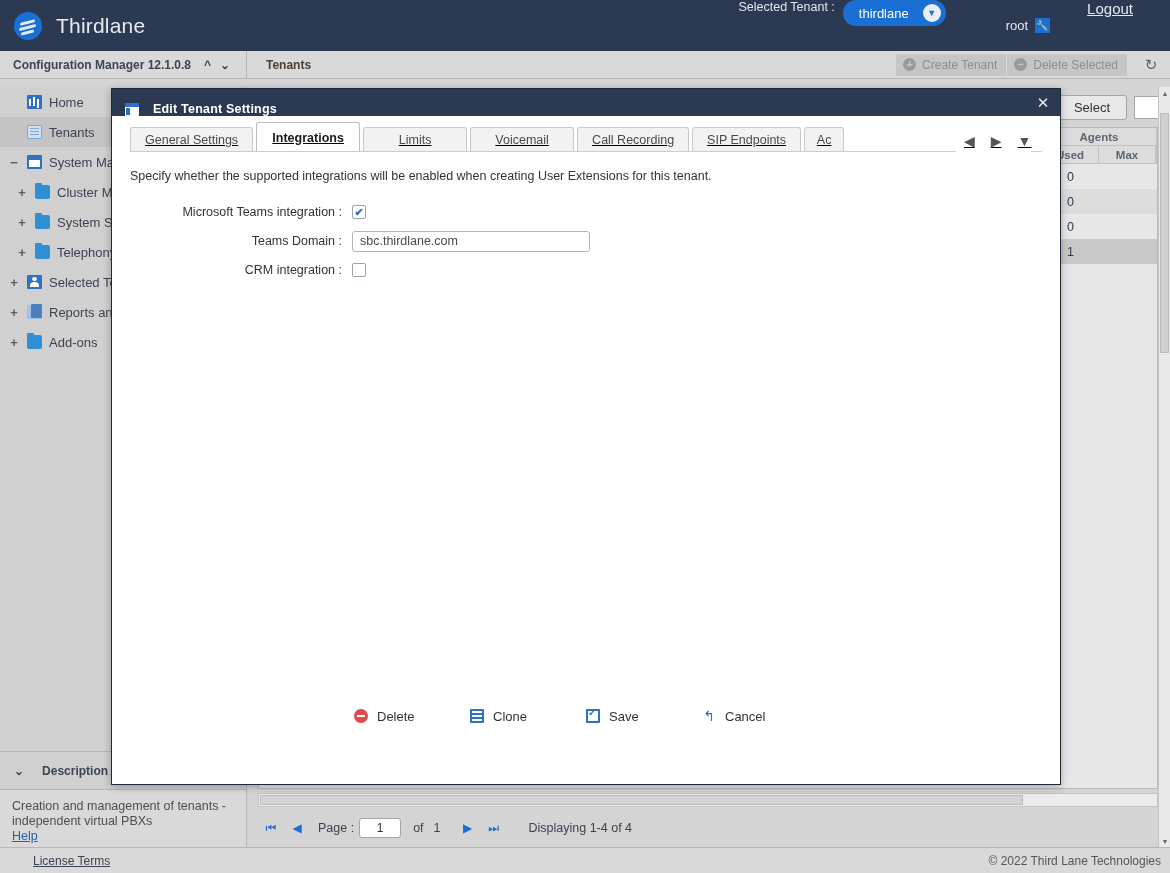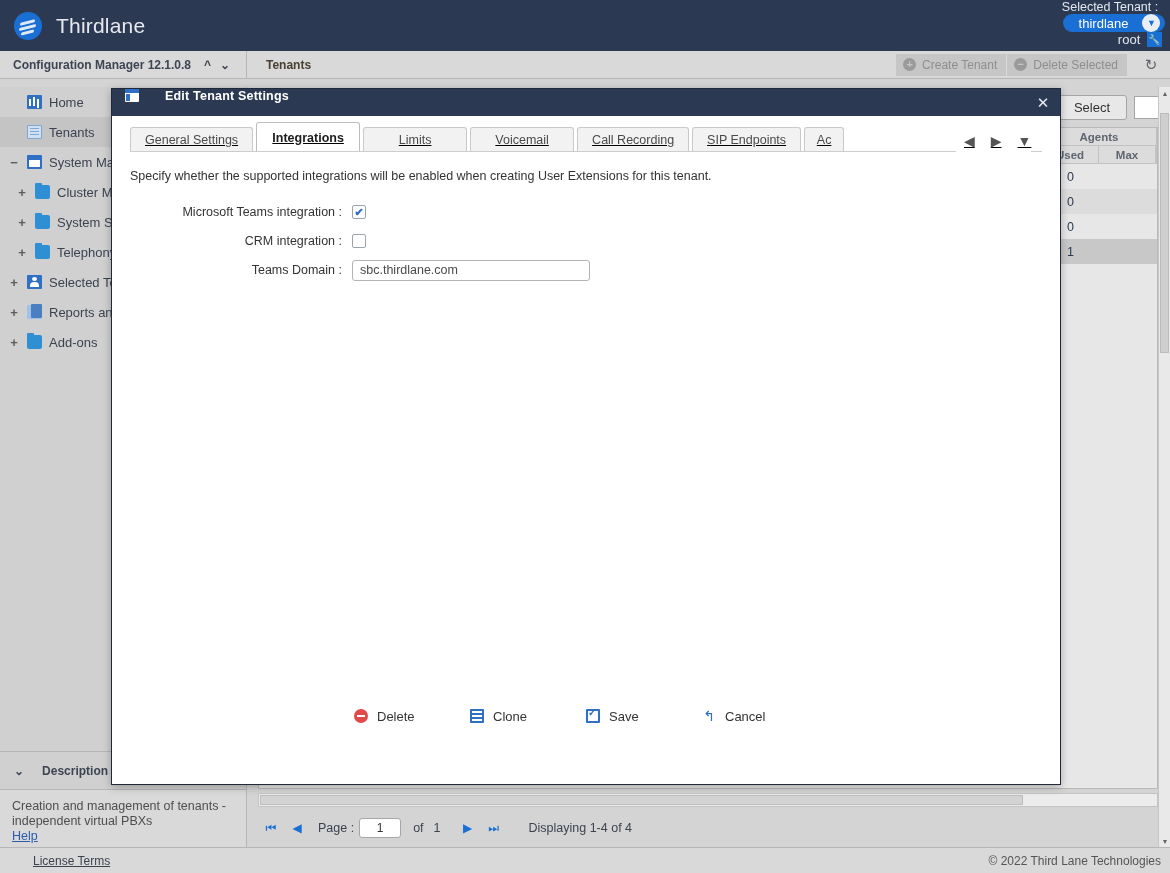--- a/index.html
+++ b/index.html
@@ -28,21 +28,21 @@
     position: absolute; display: block; height: 2.5px; background: #dfe8f5;
     border-radius: 2px; transform: skewY(-14deg);
   }
   .logo-circle i:nth-child(1){ left:6px; top:9px; width:15px; }
   .logo-circle i:nth-child(2){ left:5px; top:14px; width:17px; }
   .logo-circle i:nth-child(3){ left:7px; top:19px; width:13px; }
   .brand {
     color: #e6eaf0; font-size: 21px; margin-left: 14px; letter-spacing: .2px;
   }
   .top-right {
-    margin-left: auto; display: flex; align-items: center; height: 100%; flex-direction: column;
+    margin-left: auto; display: flex; height: 100%;
   }
   .sel-tenant-label { color: #e3e7ee; font-size: 12.5px; }
   .tenant-pill {
     margin-left: 8px; height: 26px; border-radius: 13px; background: #1a6fd4;
     display: flex; align-items: center; padding: 0 5px 0 16px; color: #fff;
     font-size: 13px; gap: 14px; cursor: pointer;
   }
   .tenant-pill .caret {
     width: 18px; height: 18px; border-radius: 50%; background: #e9eef6;
     color: #1a6fd4; font-size: 9px; display: flex; align-items: center;
@@ -261,22 +261,22 @@
     margin-left: auto; margin-right: 9px; font-size: 12px; color: #555;
   }
 
   
   .modal {
     position: absolute; left: 111px; top: 88px; width: 950px; height: 697px;
     background: #fff; border: 1px solid #20293a;
     box-shadow: 0 2px 8px rgba(0,0,0,.28);
   }
   .modal-title {
-    height: 27px; background: #2b3a52; display: flex; align-items: flex-start;
-    padding: 0 0 0 13px; color: #fff; gap: 12px;
+    height: 27px; background: #2b3a52; display: flex; align-items: flex-end;
+    padding: 0 0 0 13px; color: #fff;
   }
   .mt-ico {
     width: 14px; height: 13px; background: #fff; position: relative; border-radius:1px;
     flex: 0 0 14px;
   }
   .mt-ico::before {
     content:""; position:absolute; left:0; top:0; right:0; height:4px; background:#2f6fc4;
   }
   .mt-ico::after {
     content:""; position:absolute; left:1px; top:5px; width:4px; height:7px; background:#2f6fc4;
@@ -590,27 +590,27 @@
       <div class="hint">Specify whether the supported integrations will be enabled when creating User Extensions for this tenant.</div>
 
       <div class="form-row">
         <span class="f-label">Microsoft Teams integration :</span>
         <span class="cbx">
           <span class="mark">✔</span>
         </span>
       </div>
 
       <div class="form-row">
+        <span class="f-label">Teams Domain :</span>
+        <input class="txtfield" value="sbc.thirdlane.com" style="">
+      </div>
+
+      <div class="form-row">
         <span class="f-label">CRM integration :</span>
         <span class="cbx"></span>
-      </div>
-
-      <div class="form-row">
-        <span class="f-label">Teams Domain :</span>
-        <input class="txtfield" value="sbc.thirdlane.com" style="">
       </div>
 
       <div class="modal-actions">
         <div class="act">
           <span class="act-ico ai-delete"></span>
           <span>Delete</span>
         </div>
         <div class="act">
           <span class="act-ico ai-clone"></span>
           <span>Clone</span>

